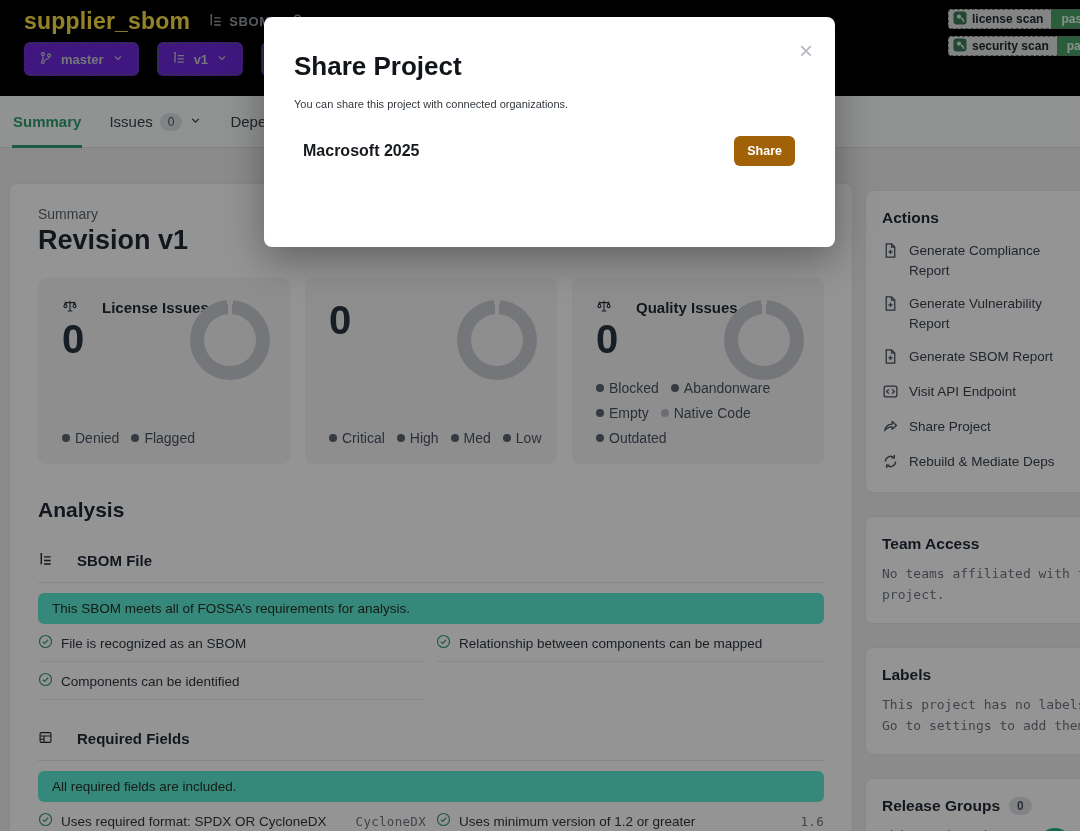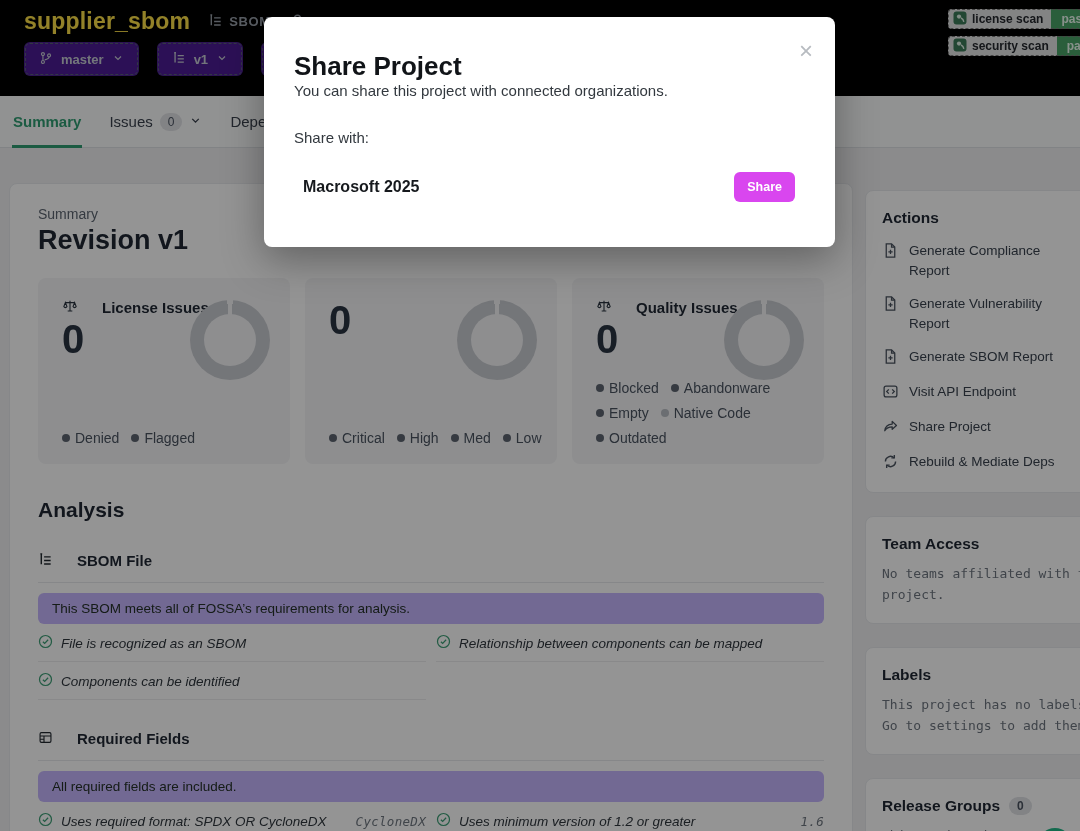--- a/index.html
+++ b/index.html
@@ -6,21 +6,21 @@
   html,body { width:1080px; height:831px; overflow:hidden; }
   body { font-family:"Liberation Sans", sans-serif; background:#eff0f2; position:relative; }
 
   
   .hdr { position:absolute; left:0; top:0; width:1080px; height:96px; background:#000; z-index:1; }
   .hdr-row1 { position:absolute; left:24px; top:8px; display:flex; align-items:center; gap:18px; }
   .proj-title { font-size:23px; font-weight:700; color:#fde047; letter-spacing:.2px;text-align:right; }
   .sbom-chip { display:flex; align-items:center; gap:6px; color:#9aa1ab; font-size:13px; font-weight:600; letter-spacing:.6px; }
   .lock { display:flex; align-items:center; }
   .hdr-row2 { position:absolute; left:24px; top:42px; display:flex; gap:18px; }
-  .hbtn { height:34px; display:flex; align-items:center; gap:8px; padding:0 14px; background:#4c1d95;
+  .hbtn { height:34px; display:flex; align-items:center; gap:8px; padding:0 14px; background:#6d28d9;
           border:1px dashed #47506133; outline:1px dashed #566075; outline-offset:-2px;
           border-radius:6px; color:#c7ccd4; font-size:13px; font-weight:600; cursor:pointer; }
   .hbtn svg { flex:none; }
   .badges { position:absolute; left:948px; top:9px; display:flex; flex-direction:column; gap:7px; z-index:1; }
   .badge { display:flex; height:20px; border-radius:4px; overflow:hidden; width:220px; outline:1px dashed #777; outline-offset:-1px; }
   .badge-l { display:flex; align-items:center; gap:5px; background:#e2e3e4; color:#25292e; font-size:12px; font-weight:700; padding:0 8px 0 5px; }
   .badge-r { display:flex; align-items:center; background:#49a266; color:#ebfaf0; font-size:12px; font-weight:600; padding:0 10px; flex:1; }
 
   
   .tabbar { position:absolute; left:0; top:96px; width:1080px; height:52px; background:#fafbfb;
@@ -45,22 +45,22 @@
            background:conic-gradient(#f4f5f7 0deg 4deg, #c9cbd0 4deg 356deg, #f4f5f7 356deg); }
   .donut::after { content:""; position:absolute; left:14px; top:14px; width:52px; height:52px; border-radius:50%; background:#f4f5f7; }
   .legend { position:absolute; left:24px; right:14px; bottom:18px; display:flex; flex-wrap:wrap; column-gap:12px; row-gap:9px; }
   .li { display:flex; align-items:center; gap:5px; font-size:14px; color:#4a5360; }
   .dot { width:8px; height:8px; border-radius:50%; background:#5d6571; flex:none; }
   .dot.lite { background:#b9bdc4; }
 
   .h2 { font-size:21px; font-weight:700; color:#1f2733; margin-top:34px; }
   .h3 { display:flex; align-items:flex-start; gap:24px; font-size:15px; font-weight:700; color:#1f2733; margin-top:30px; }
   .rule { height:1px; background:#e7e9ec; margin-top:12px; }
-  .banner { margin-top:10px; background:#c4b5fd; border-radius:6px; padding:8px 14px; font-size:13.5px; color:#253129; }
-  .chk-grid { display:grid; grid-template-columns:1fr 1fr; column-gap:10px;font-style:italic; }
+  .banner { margin-top:10px; background:#5eead4; border-radius:6px; padding:8px 14px; font-size:13.5px; color:#253129; }
+  .chk-grid { display:grid; grid-template-columns:1fr 1fr; column-gap:10px; }
   .chk { display:flex; align-items:center; gap:8px; padding:10px 0 9px 0; border-bottom:1px solid #ececee; font-size:13.5px; color:#2f363d; }
   .chk .spacer { flex:1; }
   .mono { font-family:"DejaVu Sans Mono", monospace; font-size:12.5px; color:#6f7780; letter-spacing:.3px; }
   .chk.empty { border-bottom:none; }
 
   
   .sidebar { position:absolute; left:865px; top:42px; width:268px; display:flex; flex-direction:column; gap:23px; }
   .scard { background:#fff; border:1px solid #e7e9ec; border-radius:8px; padding:18px 16px; }
   .scard-title { font-size:15.5px; font-weight:700; color:#1f2733; display:flex; align-items:center; gap:9px; }
   .actions-list { margin-top:14px; display:flex; flex-direction:column; gap:13px; }
@@ -68,25 +68,25 @@
   .act svg { flex:none; margin-top:1px; }
   .act-label { font-size:13.5px; color:#39424e; line-height:20px; width:150px; }
   .stext { margin-top:10px; font-family:"DejaVu Sans Mono", monospace; font-size:13px; line-height:21px; color:#6e7680; }
 
   
   .overlay { position:absolute; inset:0; background:rgba(0,0,0,.42); z-index:5; }
   .modal { position:absolute; left:264px; top:17px; width:571px; height:230px; background:#fff; border-radius:8px;
            box-shadow:0 12px 40px rgba(0,0,0,.35); z-index:10; padding:34px 30px; }
   .modal-close { position:absolute; top:24px; right:22px; font-size:24px; line-height:20px; color:#b7bbc0; cursor:pointer; }
   .modal-title { font-size:26px; font-weight:700; color:#111418; }
-  .modal-desc { font-size:15px; color:#33393f; }
+  .modal-desc { font-size:11px; color:#33393f; margin-top:16px; }
   .share-with { font-size:15px; color:#33393f; margin-top:30px; }
   .share-row { display:flex; align-items:center; margin-top:26px; padding:0 10px 0 9px; }
   .org-name { font-size:16px; font-weight:700; color:#16191d; flex:1; }
-  .share-btn { background:#d946ef; color:#fff; font-size:12.5px; font-weight:700; border:none; border-radius:6px;
+  .share-btn { background:#a16207; color:#fff; font-size:12.5px; font-weight:700; border:none; border-radius:6px;
                padding:8px 13px; cursor:pointer; font-family:"Liberation Sans", sans-serif; }
 
   .chat-sliver { position:absolute; right:8px; bottom:-31px; width:34px; height:34px; border-radius:50%; background:#21b787; z-index:1; }
 </style>
 </head>
 <body>
 
 <div class="hdr">
   <div class="hdr-row1">
     <span class="proj-title">supplier_sbom</span>
@@ -406,18 +406,17 @@
 
   <div class="chat-sliver"></div>
 </div>
 
 <div class="overlay"></div>
 
 <div class="modal">
   <div class="modal-close">×</div>
   <div class="modal-title">Share Project</div>
   <div class="modal-desc">You can share this project with connected organizations.</div>
-  <div class="share-with">Share with:</div>
   <div class="share-row">
     <span class="org-name">Macrosoft 2025</span>
     <button class="share-btn">Share</button>
   </div>
 </div>
 
 </body></html>

